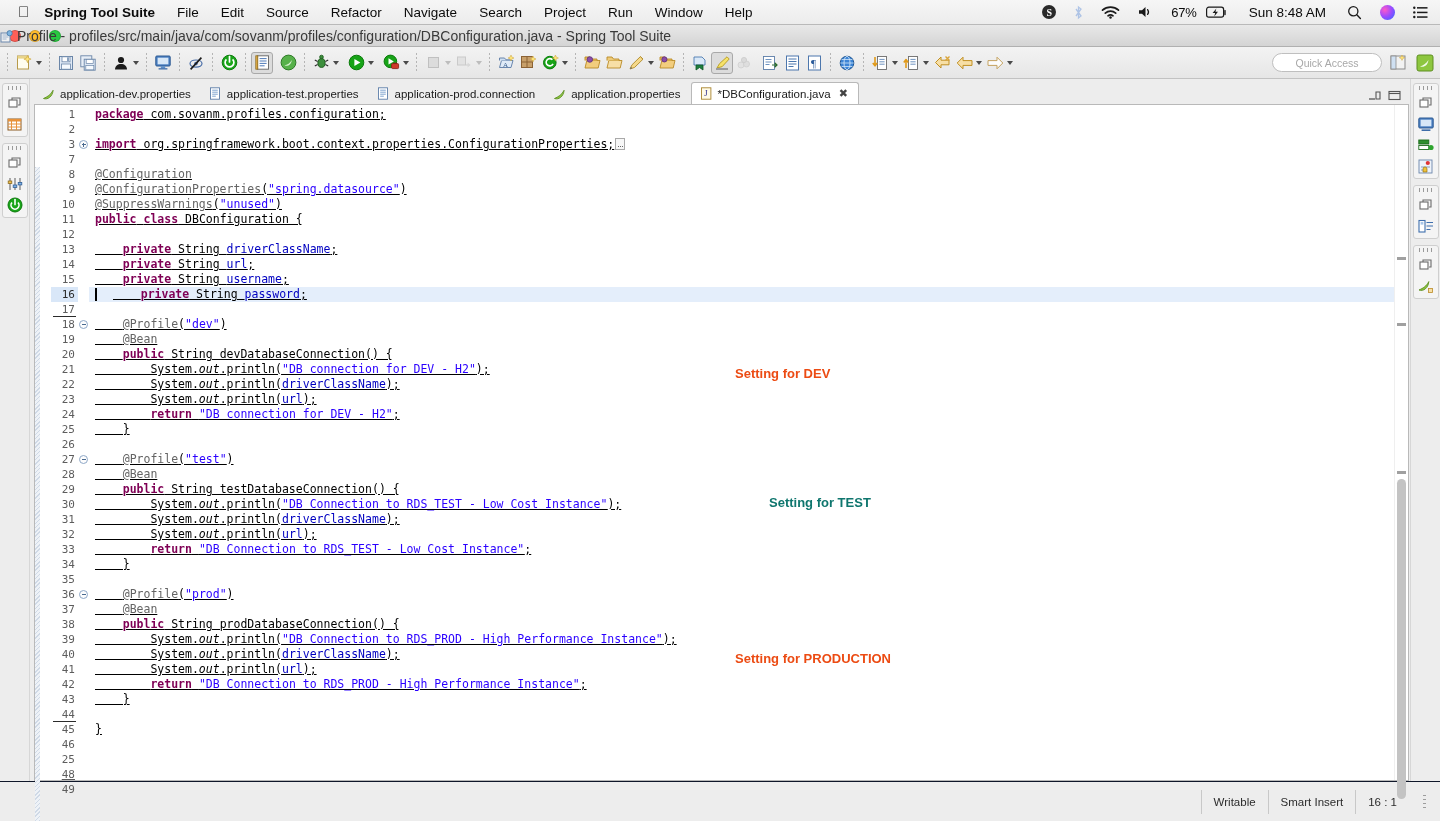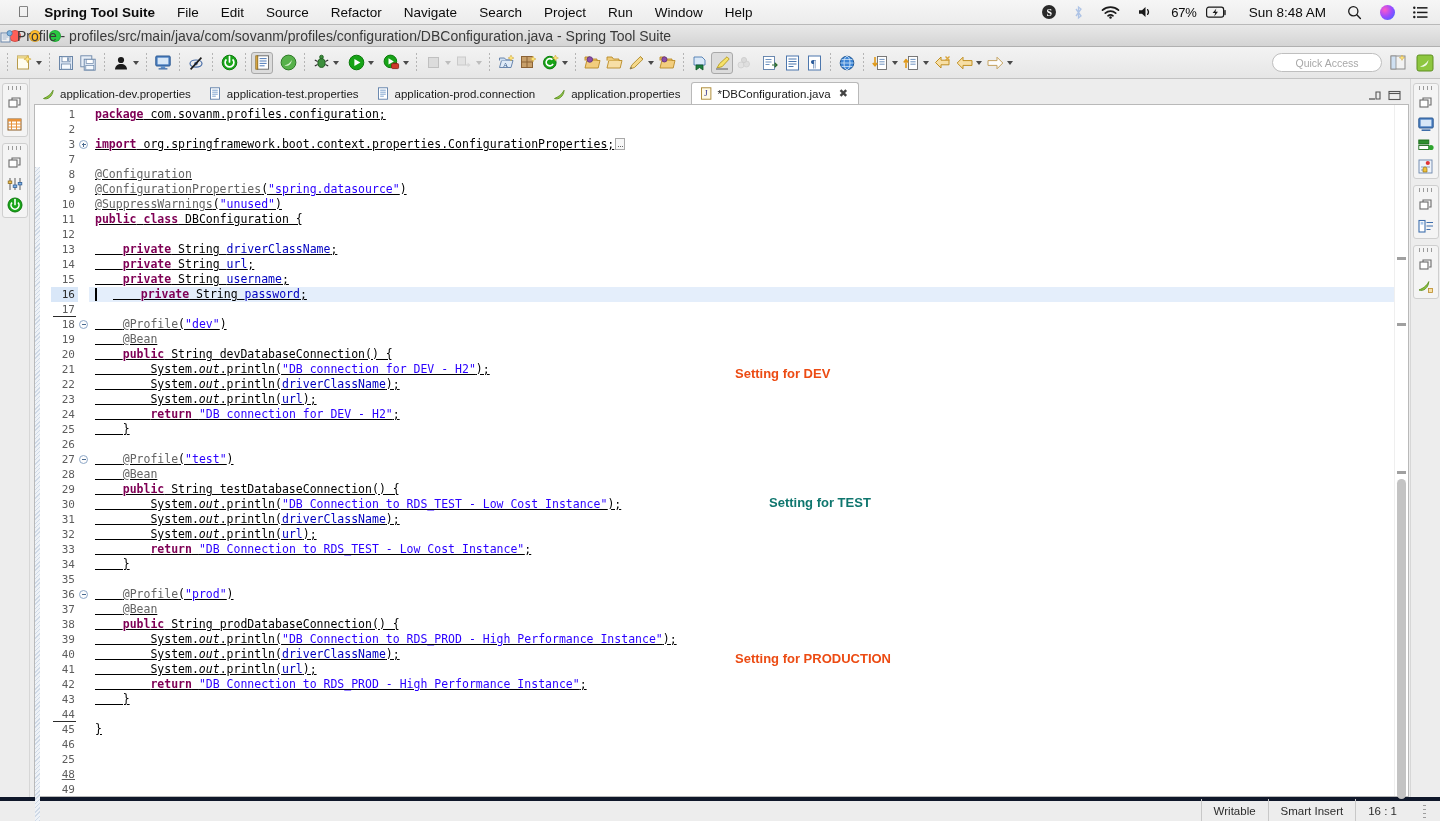--- a/index.html
+++ b/index.html
@@ -234,21 +234,21 @@
   }
 
   .annot {
     position: absolute; color: #ec4b13; font-weight: bold;
     font-family: "Liberation Sans", sans-serif; font-size: 13px;
     white-space: nowrap;
   }
 
   
   .statusbar {
-    height: 24px; background: #ededed; border-top: 4px solid #0f172a;
+    height: 40px; background: #ededed; border-top: 1px solid #0f172a;
     display: flex; align-items: center; font-size: 11.5px; color: #2c2c2c;
   }
   .sb-cell {
     height: 24px; display: flex; align-items: center; padding: 0 12px;
     border-left: 1px solid #c8c8c8;
   }
   .sb-grip {
     width: 3px; height: 13px; margin: 0 14px;
     background: repeating-linear-gradient(180deg,#9d9d9d 0 1.5px,transparent 1.5px 4px);
   }

